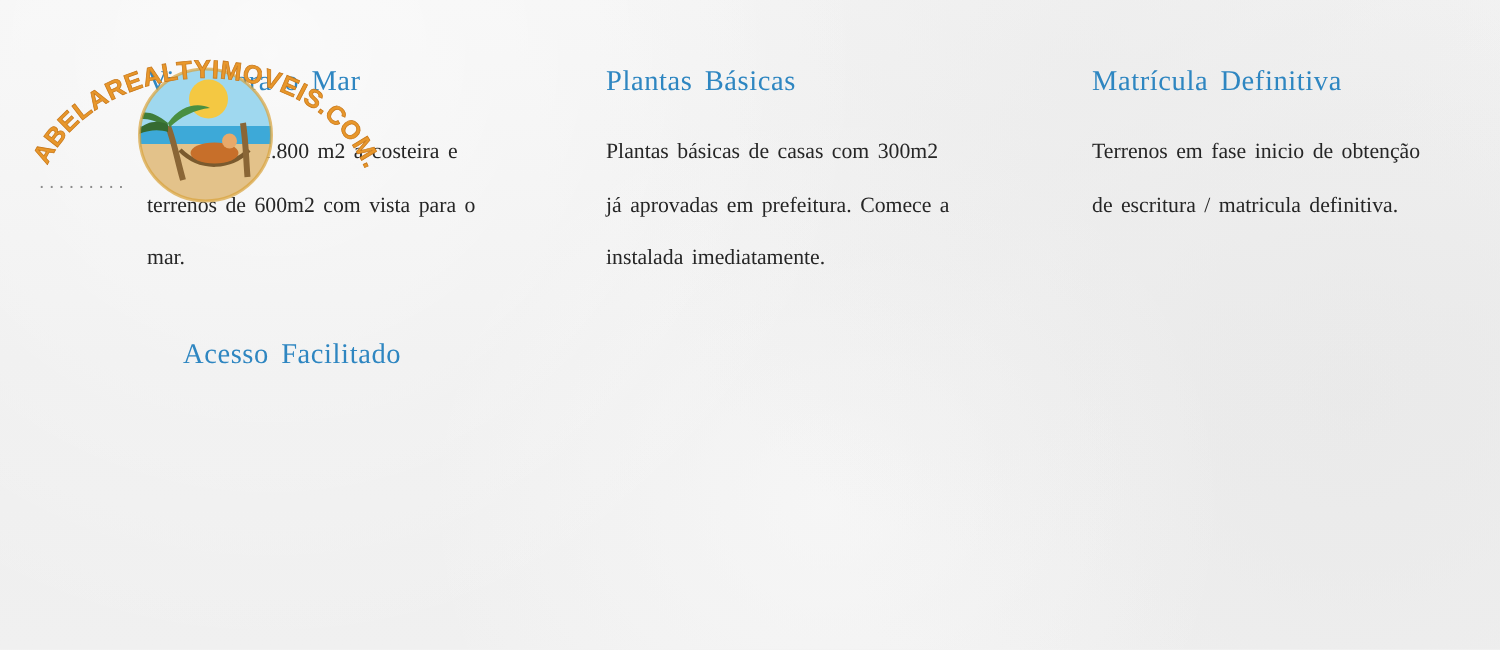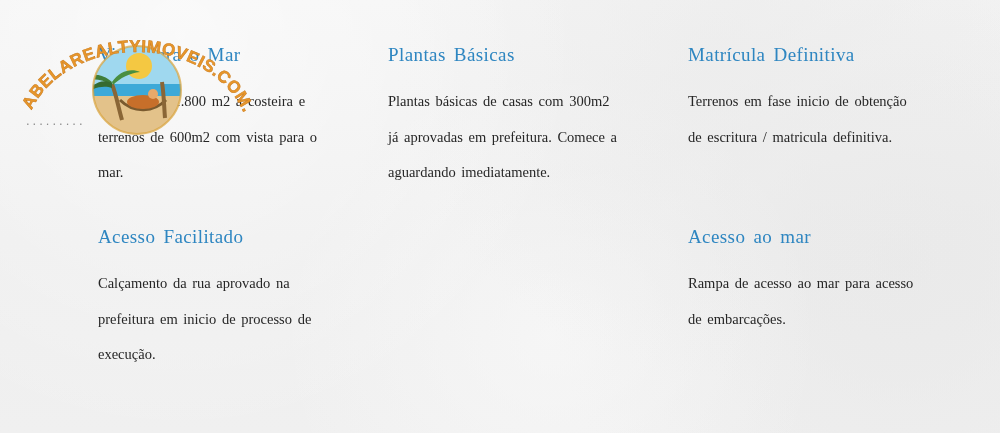--- a/index.html
+++ b/index.html
@@ -51,25 +51,25 @@
   .card-body {
     color: #262626;
     font-size: 14.5px;
     line-height: 2.45;
     word-spacing: 2px;
     margin: 0;
   }
 
   
   .col1 { left: 98px;  width: 232px; }
-  .col2 { left: 388px; width: 232px; }
-  .col3 { left: 688px; width: 232px; }
+  .col2 { left: 404px; width: 232px; }
+  .col3 { left: 728px; width: 232px; }
 
   .row1 { top: 44px; }
-  .row2 { top: 226px; }
+  .row2 { top: 226px; margin-left: 24px; }
 
   
   .watermark {
     position: absolute;
     left: 22px;
     top: 22px;
     width: 230px;
     height: 120px;
     pointer-events: none;
   }
@@ -101,40 +101,35 @@
 
 <div class="grid">
 
   <div class="cell col1 row1">
     <h3 class="card-title">Vista para o Mar</h3>
     <p class="card-body">Terrenos de 1.800 m2 a costeira e terrenos de 600m2 com vista para o mar.</p>
   </div>
 
   <div class="cell col2 row1">
     <h3 class="card-title">Plantas Básicas</h3>
-    <p class="card-body">Plantas básicas de casas com 300m2 já aprovadas em prefeitura. Comece a aguardando imediatamente.</p>
+    <p class="card-body">Plantas básicas de casas com 300m2 já aprovadas em prefeitura. Comece a instalada imediatamente.</p>
   </div>
 
   <div class="cell col3 row1">
     <h3 class="card-title">Matrícula Definitiva</h3>
     <p class="card-body">Terrenos em fase inicio de obtenção de escritura / matricula definitiva.</p>
   </div>
 
   <div class="cell col1 row2">
     <h3 class="card-title">Acesso Facilitado</h3>
-    <p class="card-body">Calçamento da rua aprovado na prefeitura em inicio de processo de execução.</p>
   </div>
 
   <div class="cell col2 row2">
   </div>
 
-  <div class="cell col3 row2">
-    <h3 class="card-title">Acesso ao mar</h3>
-    <p class="card-body">Rampa de acesso ao mar para acesso de embarcações.</p>
-  </div>
 
 </div>
 
 <div class="watermark">
   <svg width="230" height="120" viewBox="0 0 230 120">
     <defs>
       <path id="arc" d="M 8,92 A 112,88 0 0 1 222,92"></path>
       <clipPath id="circClip">
           <circle cx="115" cy="68" r="44"></circle>
         </clipPath>

